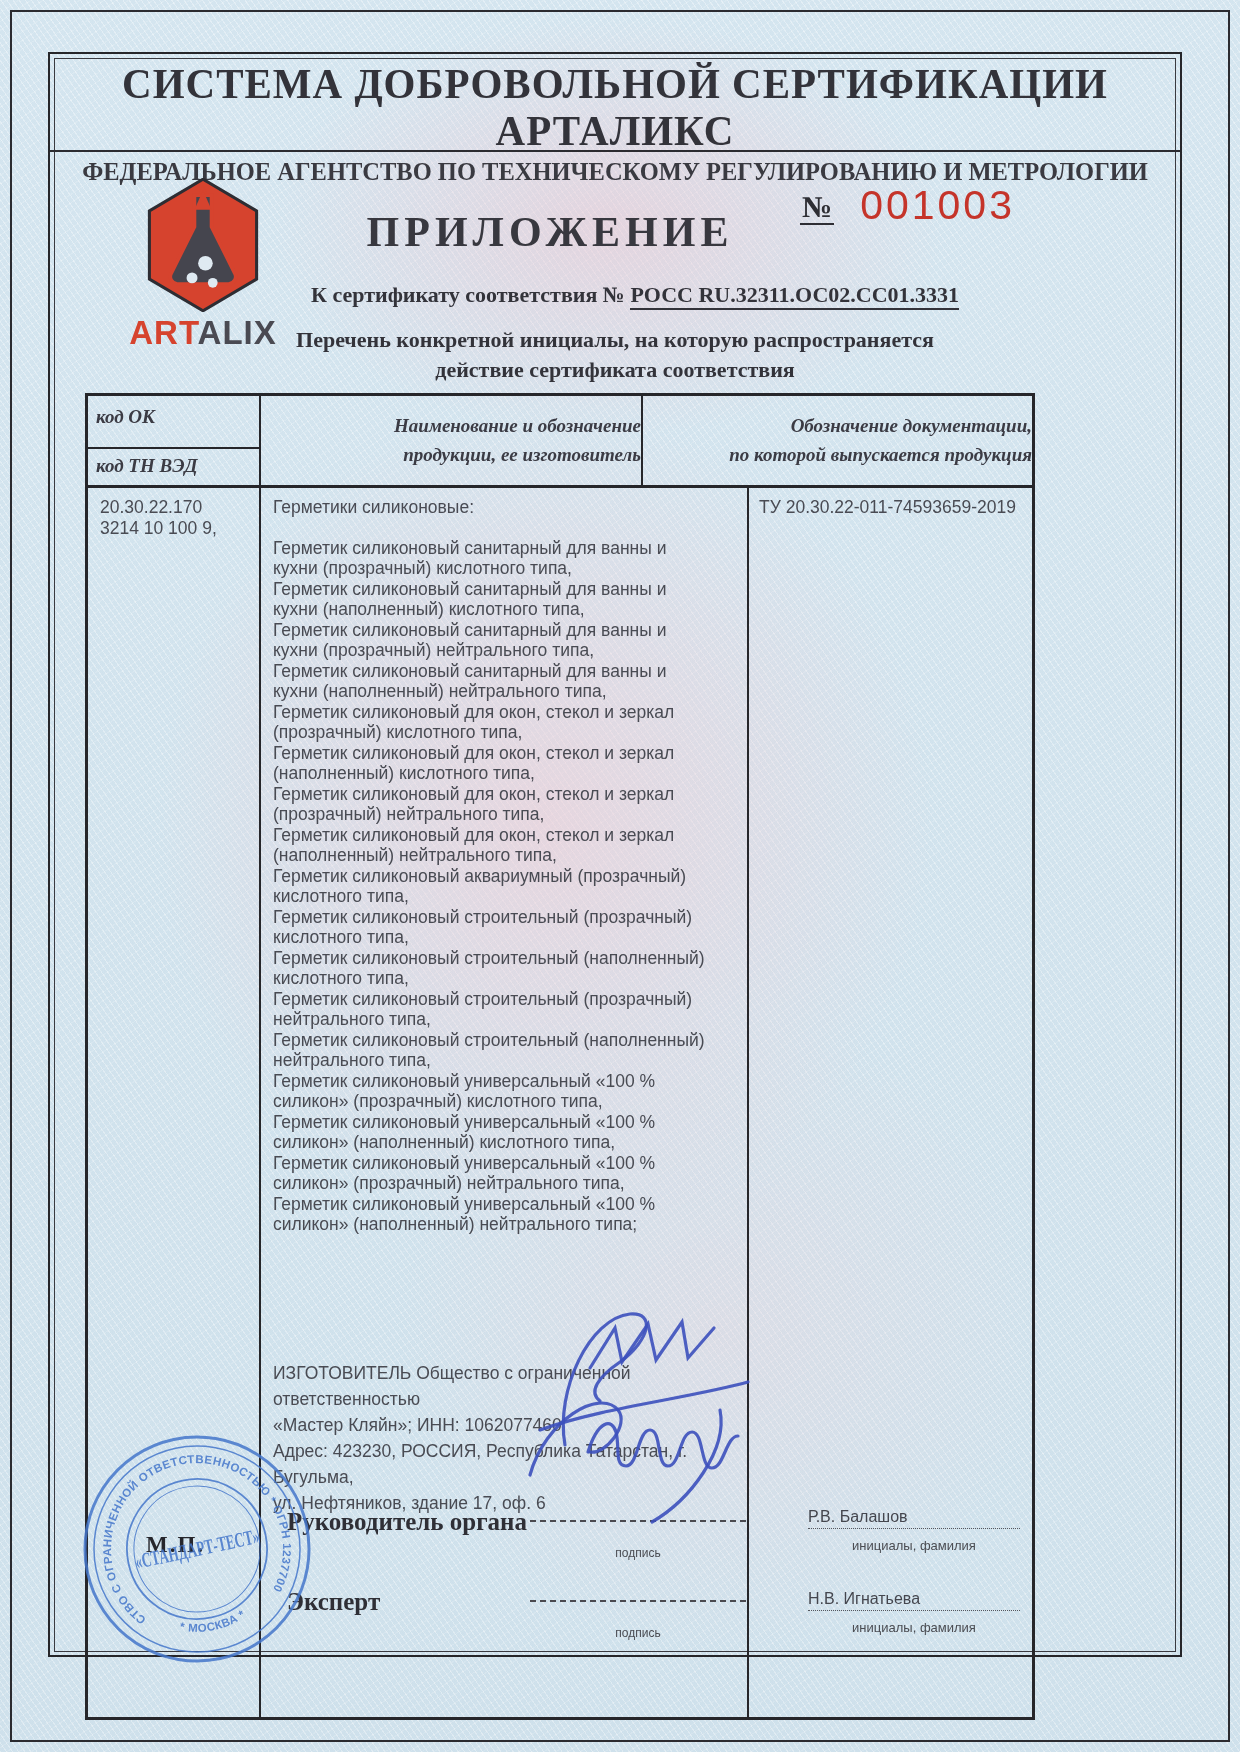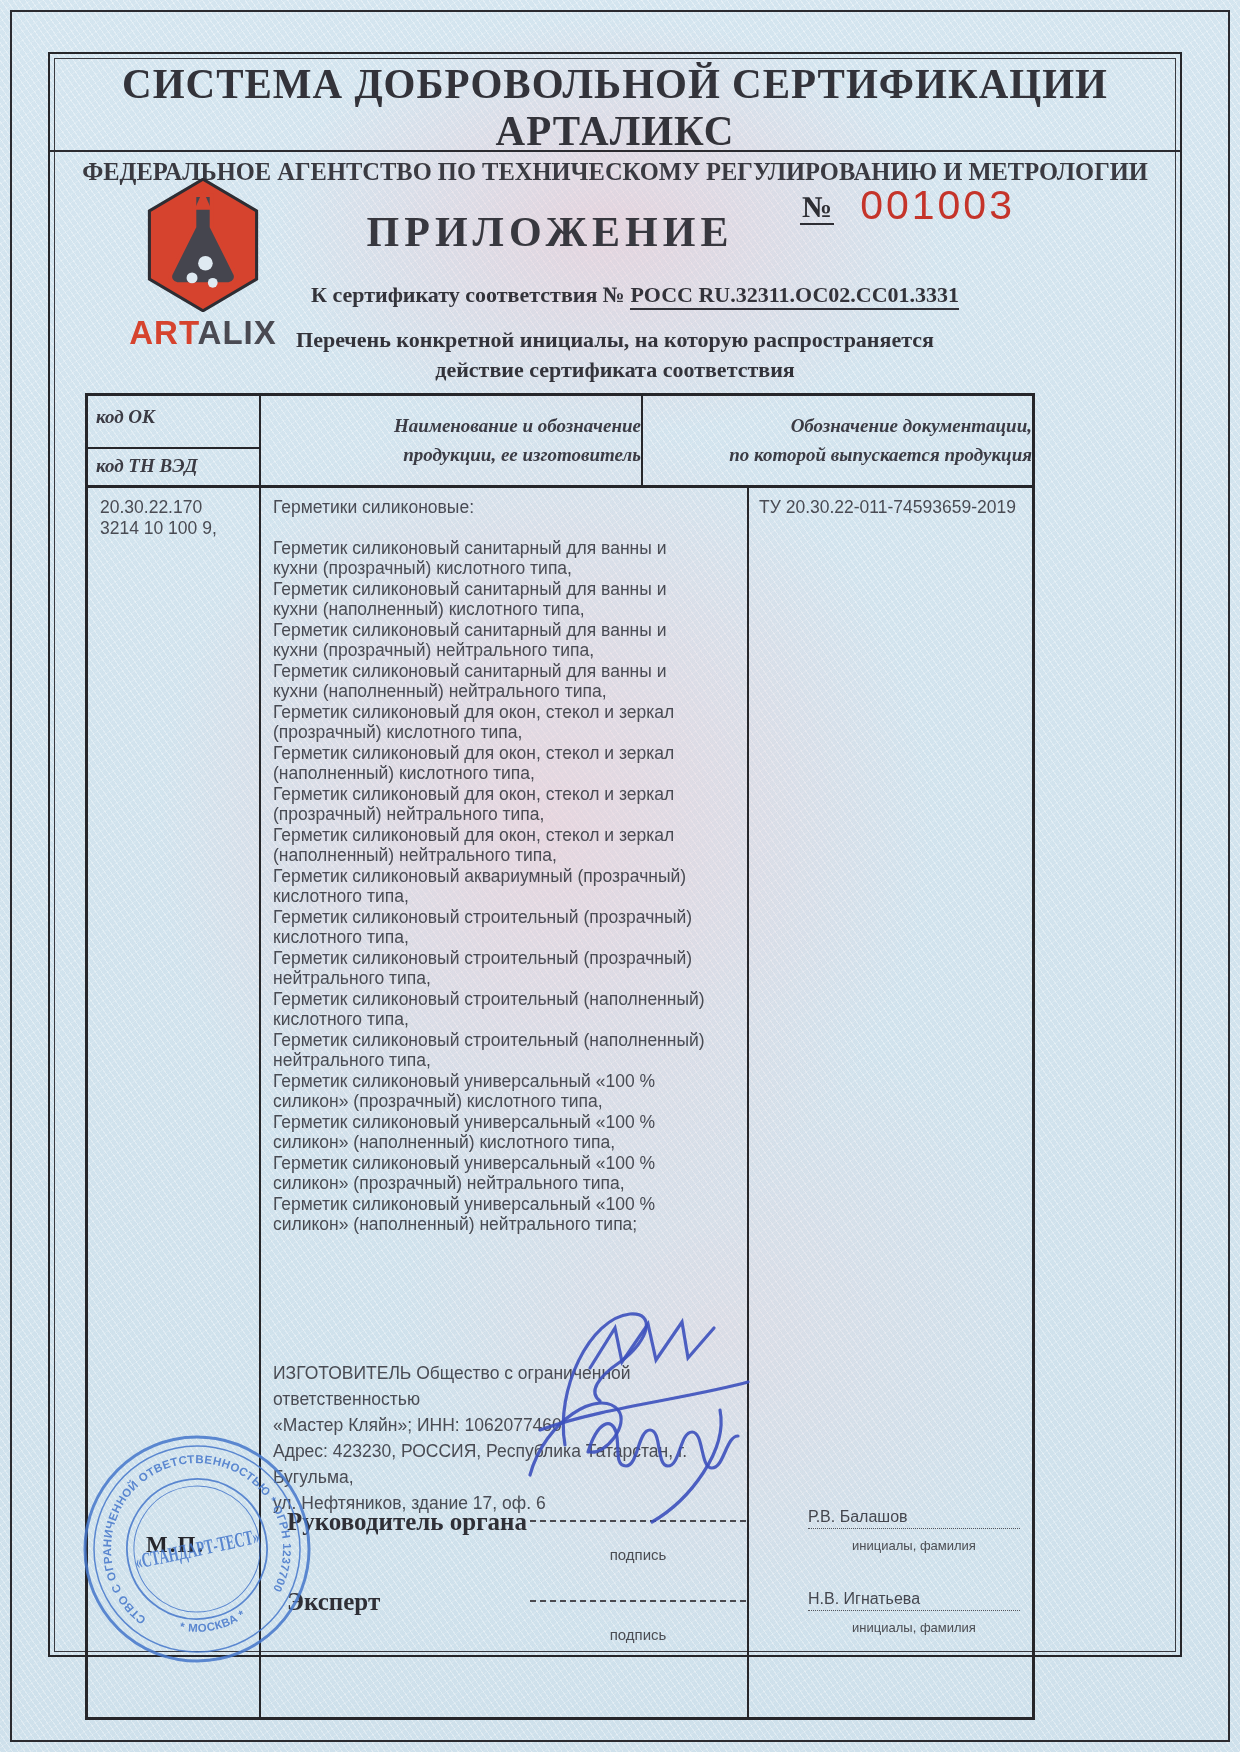--- a/index.html
+++ b/index.html
@@ -57,21 +57,21 @@
     font-family:"Liberation Sans",sans-serif;font-size:17.5px;color:#494b53;line-height:20.5px;}
   .bc1{border-right:2px solid #26262a;padding:9px 6px 0 12px;}
   .bc2{border-right:2px solid #26262a;padding:9px 40px 0 12px;position:relative;}
   .bc3{padding:9px 4px 0 10px;}
   .product-group{margin-bottom:20px;}
   .manufacturer{position:absolute;left:12px;right:30px;top:872px;line-height:26px;}
 
   
   .role-label{position:absolute;font-weight:bold;font-size:25px;color:#2f2f36;}
   .sig-line{position:absolute;width:216px;border-bottom:2px dashed #4a4a50;}
-  .sig-caption{position:absolute;width:216px;text-align:center;font-family:"Liberation Sans",sans-serif;font-size:15px;color:#4a4c52;}
+  .sig-caption{position:absolute;width:216px;text-align:center;font-family:"Liberation Sans",sans-serif;font-size:12px;color:#4a4c52;}
   .name{position:absolute;width:212px;text-align:left;font-family:"Liberation Sans",sans-serif;font-size:16px;color:#44464e;border-bottom:1.5px dotted #55575e;padding-bottom:2px;}
   .name-caption{position:absolute;width:212px;text-align:center;font-family:"Liberation Sans",sans-serif;font-size:13px;color:#4a4c52;}
   .mp{position:absolute;left:146px;top:1532px;font-weight:bold;font-size:23px;letter-spacing:2px;color:#26262c;z-index:1;}
 
   .ink{position:absolute;left:470px;top:1270px;z-index:3;}
   .ink path{stroke:var(--ink-blue,#3c50bd);stroke-width:3.2;fill:none;stroke-linecap:round;opacity:.9;}
 
   .stamp{position:absolute;left:77px;top:1429px;width:240px;height:240px;z-index:2;opacity:.85;}
   .stamp circle{fill:none;stroke:var(--stamp-blue,#4577cb);}
   .stamp text{fill:var(--stamp-blue,#4577cb);}
@@ -148,22 +148,22 @@
             <div class="product-item">Герметик силиконовый санитарный для ванны и кухни (прозрачный) кислотного типа,</div>
             <div class="product-item">Герметик силиконовый санитарный для ванны и кухни (наполненный) кислотного типа,</div>
             <div class="product-item">Герметик силиконовый санитарный для ванны и кухни (прозрачный) нейтрального типа,</div>
             <div class="product-item">Герметик силиконовый санитарный для ванны и кухни (наполненный) нейтрального типа,</div>
             <div class="product-item">Герметик силиконовый для окон, стекол и зеркал (прозрачный) кислотного типа,</div>
             <div class="product-item">Герметик силиконовый для окон, стекол и зеркал (наполненный) кислотного типа,</div>
             <div class="product-item">Герметик силиконовый для окон, стекол и зеркал (прозрачный) нейтрального типа,</div>
             <div class="product-item">Герметик силиконовый для окон, стекол и зеркал (наполненный) нейтрального типа,</div>
             <div class="product-item">Герметик силиконовый аквариумный (прозрачный) кислотного типа,</div>
             <div class="product-item">Герметик силиконовый строительный (прозрачный) кислотного типа,</div>
+            <div class="product-item">Герметик силиконовый строительный (наполненный) кислотного типа,</div>
             <div class="product-item">Герметик силиконовый строительный (прозрачный) нейтрального типа,</div>
-            <div class="product-item">Герметик силиконовый строительный (наполненный) кислотного типа,</div>
             <div class="product-item">Герметик силиконовый строительный (наполненный) нейтрального типа,</div>
             <div class="product-item">Герметик силиконовый универсальный «100 % силикон» (прозрачный) кислотного типа,</div>
             <div class="product-item">Герметик силиконовый универсальный «100 % силикон» (наполненный) кислотного типа,</div>
             <div class="product-item">Герметик силиконовый универсальный «100 % силикон» (прозрачный) нейтрального типа,</div>
             <div class="product-item">Герметик силиконовый универсальный «100 % силикон» (наполненный) нейтрального типа;</div>
           </div>
         <div class="manufacturer">
             <div class="manufacturer-line">ИЗГОТОВИТЕЛЬ Общество с ограниченной ответственностью</div>
             <div class="manufacturer-line">«Мастер Кляйн»; ИНН: 1062077460</div>
             <div class="manufacturer-line">Адрес: 423230, РОССИЯ, Республика Татарстан, г. Бугульма,</div>

